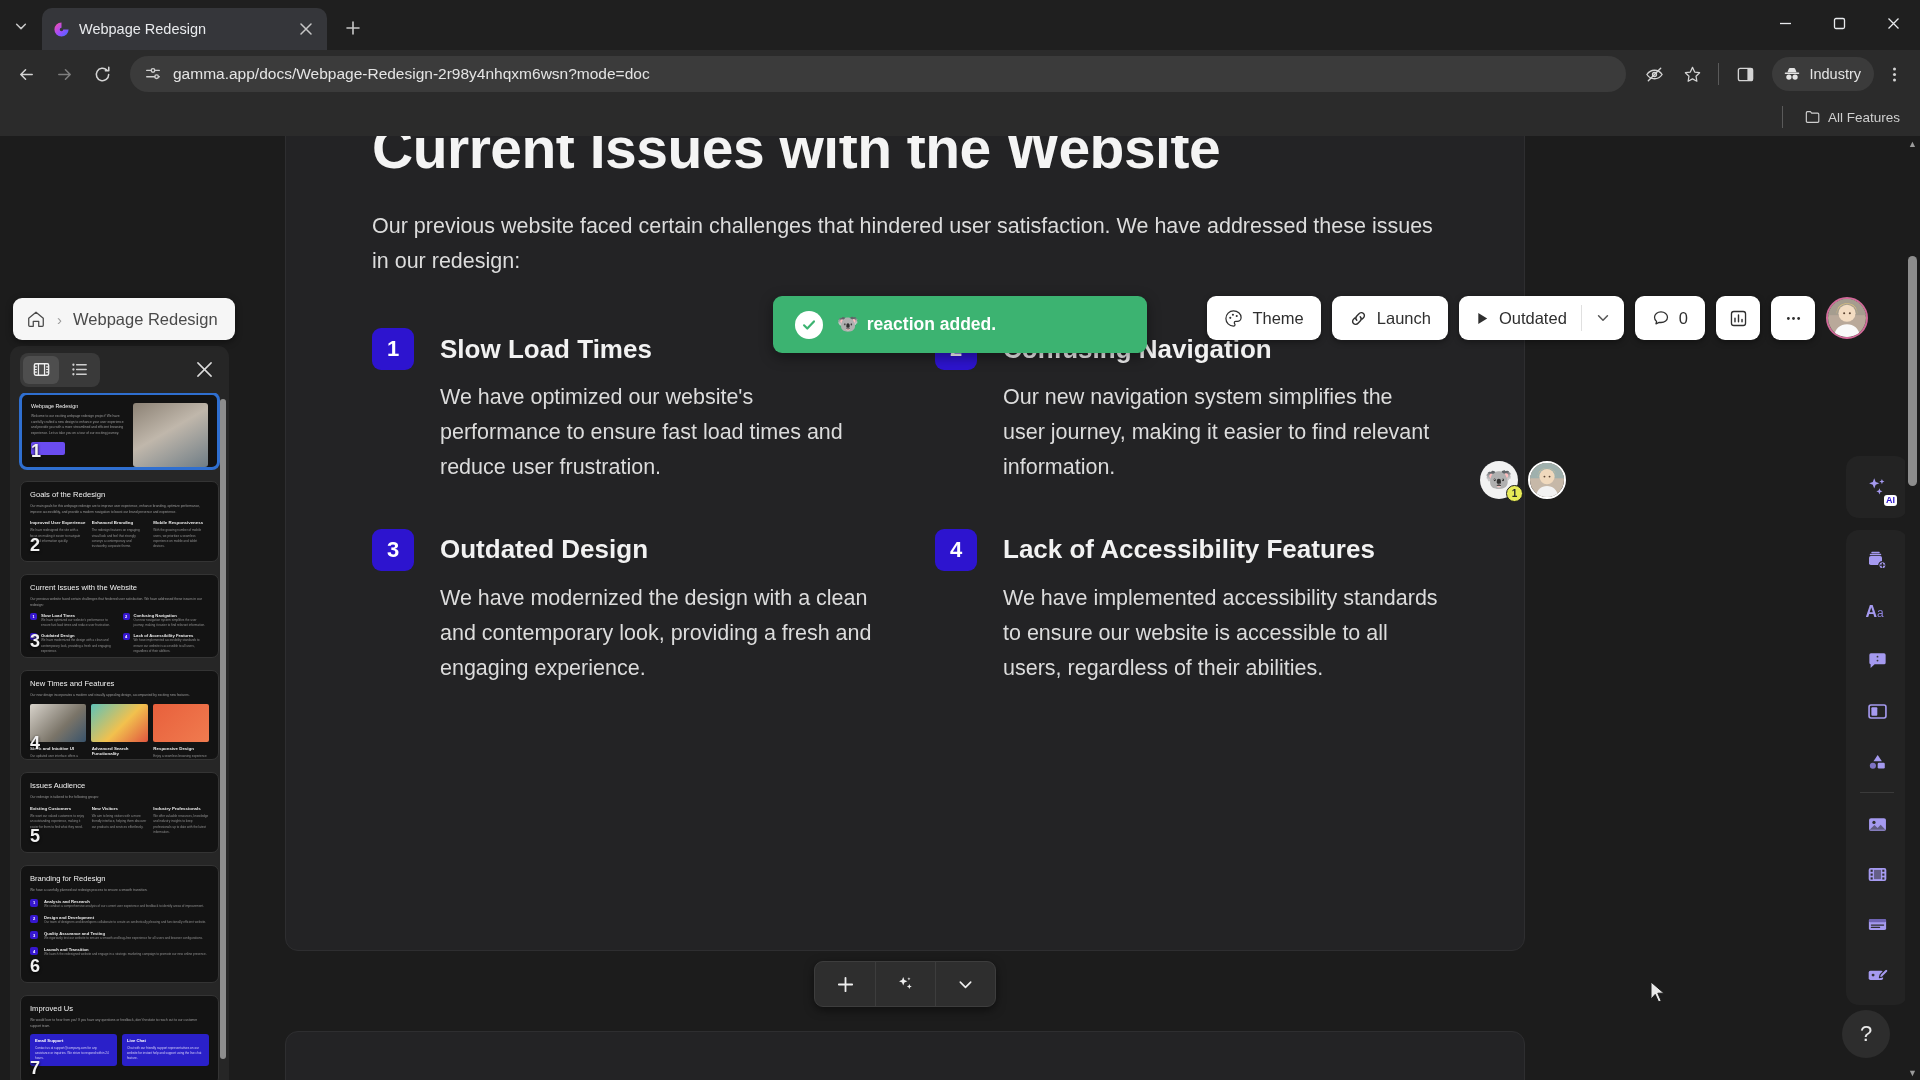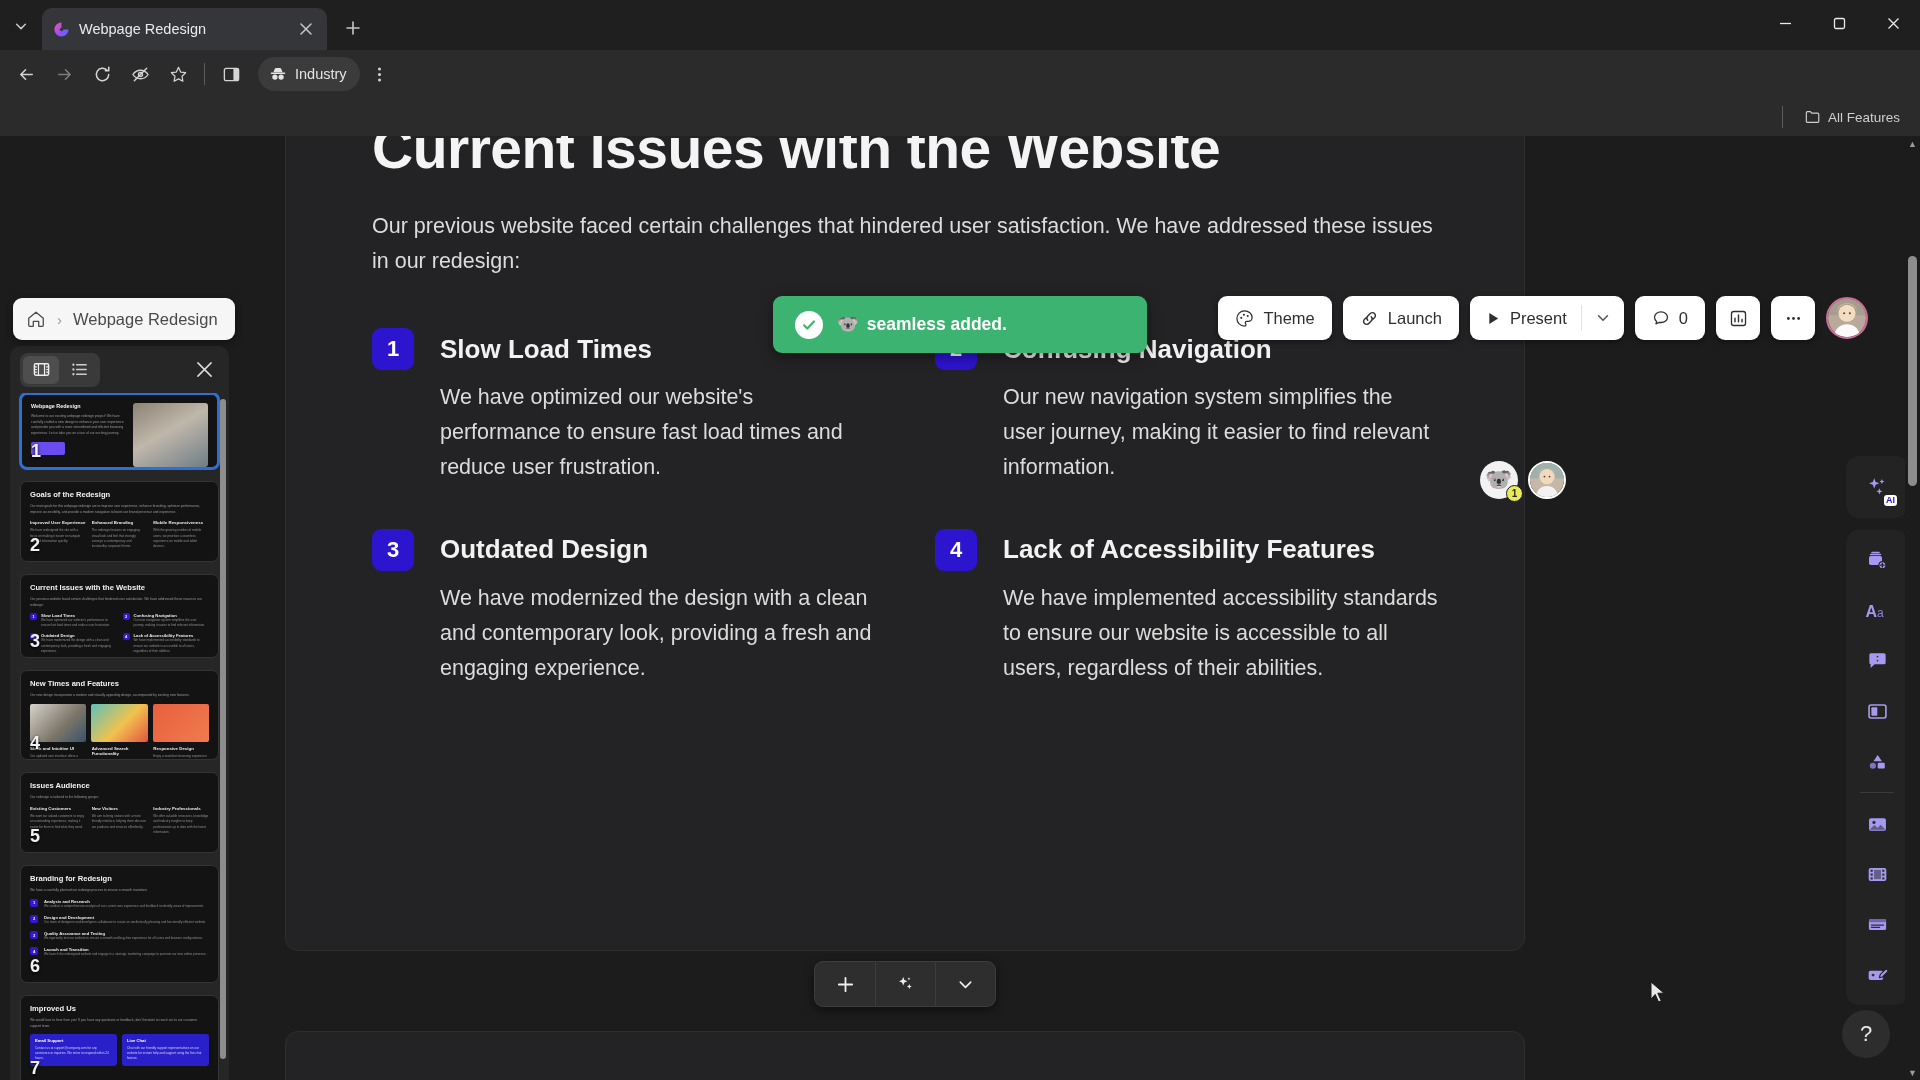--- a/index.html
+++ b/index.html
@@ -94,21 +94,21 @@
 
   .thumb {
     background:#131313; border:1px solid #343434; border-radius:7px; margin-bottom: 12px;
     position:relative; overflow:hidden; padding: 8px 9px;
   }
   .thumb.selected { border:2px solid #2f6fd0; box-shadow: 0 0 0 1px #2f6fd0; }
   .thumb .tnum {
     position:absolute; left: 9px; bottom: 5px; font-size: 18px; font-weight:700; color:#f1f1f1;
     text-shadow: 0 1px 3px #000; z-index: 5;
   }
-  .th-title { font-size: 7.6px; font-weight: 700; color:#f2f2f2; margin-bottom: 5px; line-height:1.2; }
+  .th-title { font-size: 7.6px; font-weight: 400; color:#f2f2f2; margin-bottom: 5px; line-height:1.2; }
   .th-sub { font-size:3.3px; color:#9b9b9b; line-height: 1.65; margin-bottom:5px;}
   .th-cols { display:flex; gap:6px; }
   .th-col { flex:1; }
   .th-col .h { font-size:4.4px; font-weight:700; color:#ececec; margin-bottom:3px; line-height:1.25;}
   .th-col .p { font-size:3.1px; color:#8f8f8f; line-height:1.7;}
   .th-grid2 { display:flex; flex-wrap:wrap; gap: 5px 7px; }
   .th-item { width: calc(50% - 4px); display:flex; gap:4px; }
   .th-badge { width:7px;height:7px;background:#3617cf;border-radius:2px;flex:none; display:flex;align-items:center;justify-content:center;color:#fff;font-size:4px;font-weight:700;}
   .th-imgrow { display:flex; gap:5px; margin-bottom:4px;}
   .th-img { flex:1; height:38px; border-radius:2px; }
@@ -266,20 +266,30 @@
       <svg width="19" height="19" viewBox="0 0 20 20">
           <path d="M4 10h12m0 0l-5-5m5 5l-5 5" stroke="#7e7e7e" stroke-width="1.6" fill="none" stroke-linecap="round" stroke-linejoin="round"></path>
         </svg>
     </div>
     <div class="tbtn">
       <svg width="19" height="19" viewBox="0 0 20 20">
           <path d="M16.5 10a6.5 6.5 0 1 1-1.9-4.6" stroke="#d4d4d4" stroke-width="1.6" fill="none" stroke-linecap="round"></path>
           <path d="M16.6 2.4v3.6h-3.6" stroke="#d4d4d4" stroke-width="1.6" fill="none" stroke-linecap="round" stroke-linejoin="round"></path>
         </svg>
     </div>
+    <div class="omnibox">
+      <span>
+        <svg width="18" height="18" viewBox="0 0 20 20">
+          <path d="M3 6h5M12 6h5M3 13h9M16 13h1" stroke="#cfcfcf" stroke-width="1.5" stroke-linecap="round"></path>
+          <circle cx="10" cy="6" r="2" stroke="#cfcfcf" stroke-width="1.5" fill="none"></circle>
+          <circle cx="14" cy="13" r="2" stroke="#cfcfcf" stroke-width="1.5" fill="none"></circle>
+        </svg>
+      </span>
+      <span class="urltext">gamma.app/docs/Webpage-Redesign-2r98y4nhqxm6wsn?mode=doc</span>
+    </div>
     <div class="omni-right">
       <div class="tbtn">
         <svg width="19" height="19" viewBox="0 0 20 20">
           <path d="M2 10s3-4.5 8-4.5S18 10 18 10s-3 4.5-8 4.5S2 10 2 10z" stroke="#d4d4d4" stroke-width="1.4" fill="none"></path>
           <circle cx="10" cy="10" r="2.1" stroke="#d4d4d4" stroke-width="1.4" fill="none"></circle>
           <path d="M3.5 16.5L16.5 3.5" stroke="#d4d4d4" stroke-width="1.5" stroke-linecap="round"></path>
         </svg>
       </div>
       <div class="tbtn">
         <svg width="19" height="19" viewBox="0 0 20 20">
@@ -434,21 +444,21 @@
         </span>
         <span>Launch</span>
       </div>
       <div class="present-group">
         <div class="pg-main">
           <span>
             <svg width="15" height="15" viewBox="0 0 16 16">
                 <path d="M3.5 2.2L13 8l-9.5 5.8z" fill="#2f2f2f"></path>
               </svg>
           </span>
-          <span>Present</span>
+          <span>Outdated</span>
         </div>
         <div class="pg-div"></div>
         <div class="pg-caret">
           <svg width="16" height="16" viewBox="0 0 18 18">
               <path d="M4 6.5L9 11.5l5-5" stroke="#555" stroke-width="1.7" fill="none" stroke-linecap="round" stroke-linejoin="round"></path>
             </svg>
         </div>
       </div>
       <div class="gbtn">
         <span>
@@ -762,21 +772,21 @@
     </div>
 
     <div class="toast">
       <span class="tick">
         <svg width="18" height="18" viewBox="0 0 20 20">
             <path d="M4.5 10.4l3.6 3.6 7.4-8" stroke="#3cb371" stroke-width="2.4" fill="none" stroke-linecap="round" stroke-linejoin="round"></path>
           </svg>
       </span>
       <span class="tmsg">
         <span>🐨</span>
-        <span>seamless added.</span>
+        <span>reaction added.</span>
       </span>
     </div>
 
     <div class="helpbtn">
       <span>?</span>
     </div>
 
     <div class="pagebar">
       <div class="pb-up">▲</div>
       <div class="pb-thumb"></div>

